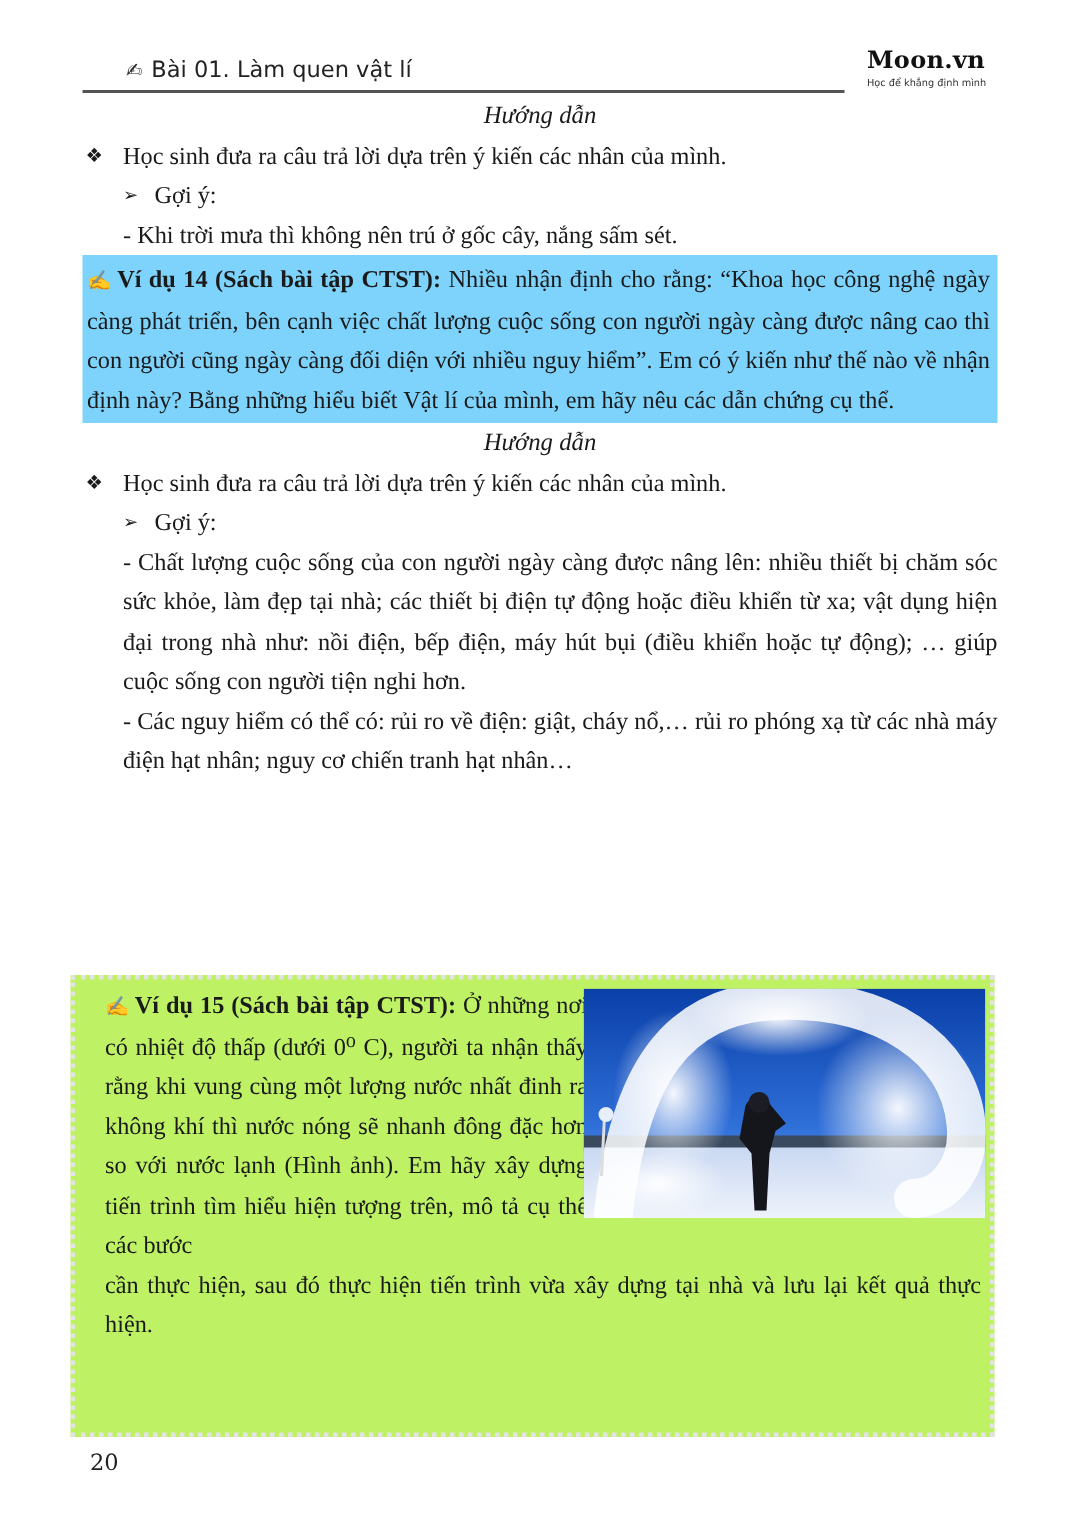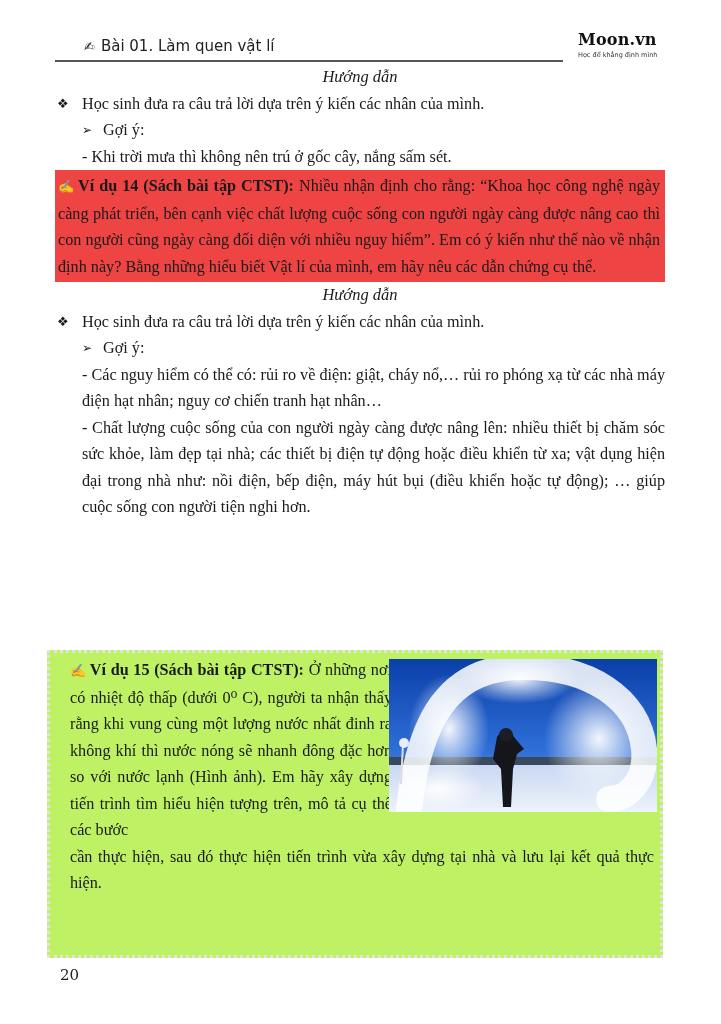--- a/index.html
+++ b/index.html
@@ -16,21 +16,21 @@
   .brand-slogan { font-family: "DejaVu Sans", sans-serif; font-size: 6.5px; color: #333; margin-top: 2px; }
 
   .content { position: absolute; left: 55px; top: 64px; width: 610px; font-size: 16.2px; line-height: 26.5px; }
   .guide-title { text-align: center; font-style: italic; font-size: 16.5px; }
   .bullet-row { position: relative; padding-left: 27px; }
   .bullet-row .bullet { position: absolute; left: 2px; top: 0; font-size: 13px; }
   .hint-row { position: relative; padding-left: 48px; }
   .hint-row .arrow { position: absolute; left: 27px; top: 0; font-size: 12px; }
   .item { padding-left: 27px; text-align: justify; }
 
-  .example { background: #ef4444; padding: 3px 5px 2px 3px; text-align: justify; margin-left: 0; }
+  .example { background: #7dd3fc; padding: 3px 5px 2px 3px; text-align: justify; margin-left: 0; }
   .example .ex-label { font-weight: bold; }
   .example .pen { font-size: 13px; margin-right: 3px; }
 
   .example15 { position: absolute; left: 47px; top: 650px; width: 616px; height: 308px;
                background: #bef264; box-sizing: border-box;
                border: 3px dotted #e3e3e3; padding: 4px 6px 0 20px; font-size: 16.2px; line-height: 26.5px; }
   .ex15-text { width: 322px; text-align: justify; float: left; }
   .ex15-img { position: absolute; left: 339px; top: 6px; width: 268px; height: 153px; overflow: hidden; }
   .ex15-bottom { clear: both; text-align: justify; }
   .note { font-style: italic; }
@@ -71,22 +71,22 @@
 
   <div class="guide-title">Hướng dẫn</div>
   <div class="bullet-row">
     <span class="bullet">❖</span>
     <span>Học sinh đưa ra câu trả lời dựa trên ý kiến các nhân của mình.</span>
   </div>
   <div class="hint-row">
     <span class="arrow">➢</span>
     <span>Gợi ý:</span>
   </div>
+  <div class="item">- Chất lượng cuộc sống của con người ngày càng được nâng lên: nhiều thiết bị chăm sóc sức khỏe, làm đẹp tại nhà; các thiết bị điện tự động hoặc điều khiển từ xa; vật dụng hiện đại trong nhà như: nồi điện, bếp điện, máy hút bụi (điều khiển hoặc tự động); … giúp cuộc sống con người tiện nghi hơn.</div>
   <div class="item">- Các nguy hiểm có thể có: rủi ro về điện: giật, cháy nổ,… rủi ro phóng xạ từ các nhà máy điện hạt nhân; nguy cơ chiến tranh hạt nhân…</div>
-  <div class="item">- Chất lượng cuộc sống của con người ngày càng được nâng lên: nhiều thiết bị chăm sóc sức khỏe, làm đẹp tại nhà; các thiết bị điện tự động hoặc điều khiển từ xa; vật dụng hiện đại trong nhà như: nồi điện, bếp điện, máy hút bụi (điều khiển hoặc tự động); … giúp cuộc sống con người tiện nghi hơn.</div>
 </div>
 
 <div class="example15">
   <div class="ex15-text">
     <span class="pen" style="font-size:13px;margin-right:3px;">✍</span><b>Ví dụ 15 (Sách bài tập CTST):</b>
     <span>Ở những nơi có nhiệt độ thấp (dưới 0⁰ C), người ta nhận thấy rằng khi vung cùng một lượng nước nhất đinh ra không khí thì nước nóng sẽ nhanh đông đặc hơn so với nước lạnh (Hình ảnh). Em hãy xây dựng tiến trình tìm hiểu hiện tượng trên, mô tả cụ thể các bước</span>
   </div>
   <div class="ex15-img">
     <svg width="268" height="153" viewBox="0 0 268 153">
       <defs>

